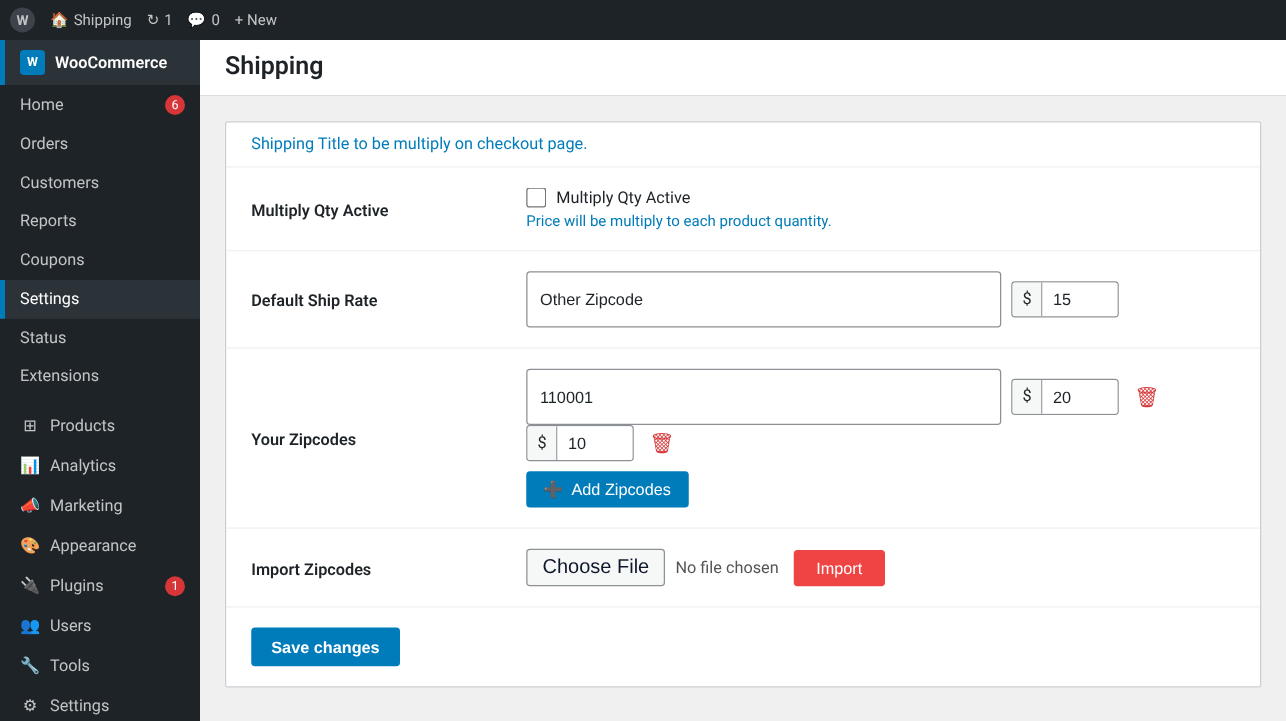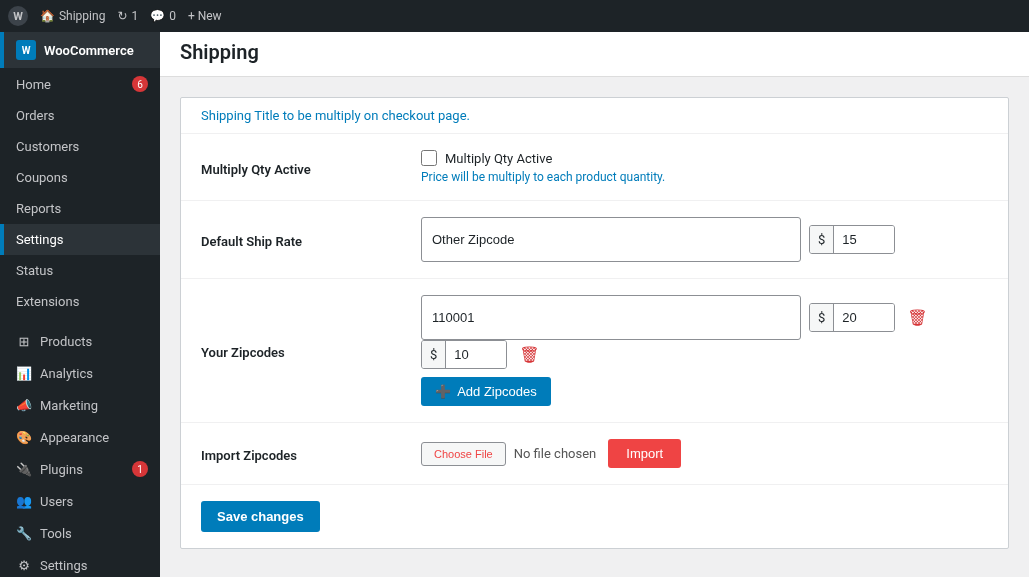--- a/index.html
+++ b/index.html
@@ -252,23 +252,23 @@
     }
     .file-input-wrap {
       display: flex;
       align-items: center;
     }
     .choose-file-btn {
       background: #f6f7f7;
       border: 1px solid #8c8f94;
       border-radius: 3px;
       padding: 5px 12px;
-      font-size: 11px;
-      cursor: pointer;
-      color: #ef4444;
+      font-size: 16px;
+      cursor: pointer;
+      color: #0f172a;
     }
     .no-file-text {
       color: #555;
       font-size: 13px;
       margin-left: 8px;
     }
     .import-btn {
       background: #ef4444;
       color: #fff;
       border: none;
@@ -335,24 +335,24 @@
       <span>Home</span>
       <div class="sidebar-badge">6</div>
     </div>
     <div class="sidebar-item">
       <span>Orders</span>
     </div>
     <div class="sidebar-item">
       <span>Customers</span>
     </div>
     <div class="sidebar-item">
+      <span>Reports</span>
+    </div>
+    <div class="sidebar-item">
       <span>Coupons</span>
-    </div>
-    <div class="sidebar-item">
-      <span>Reports</span>
     </div>
     <div class="sidebar-item active">
       <span>Settings</span>
     </div>
     <div class="sidebar-item">
       <span>Status</span>
     </div>
     <div class="sidebar-item">
       <span>Extensions</span>
     </div>

